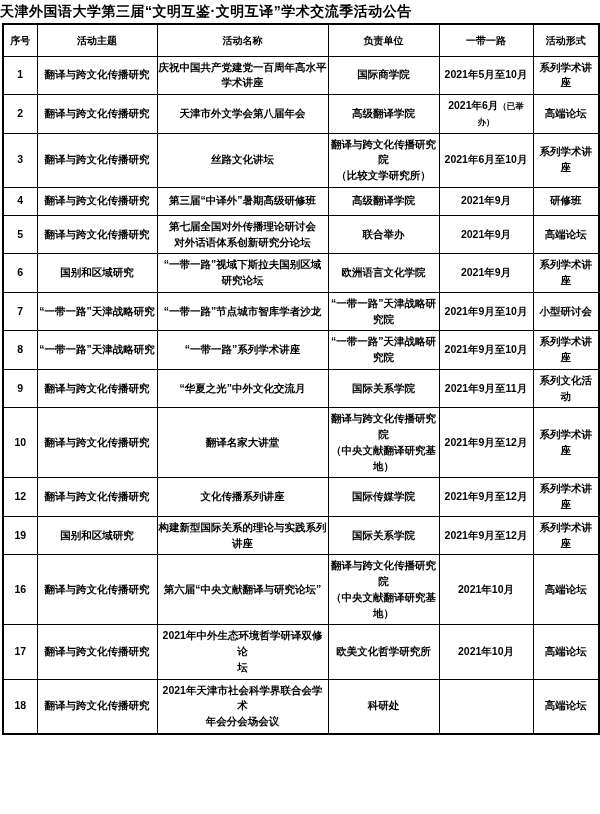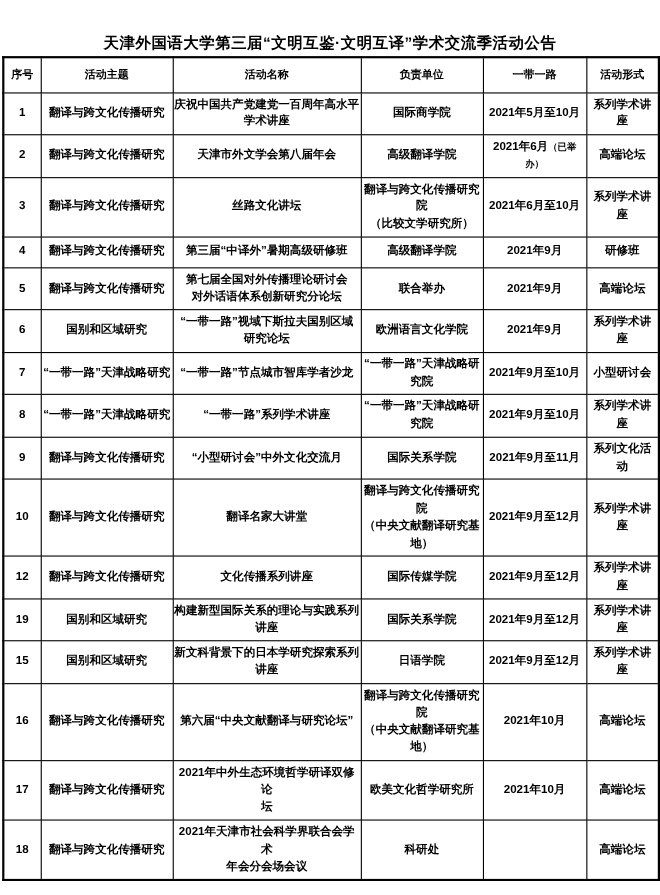--- a/index.html
+++ b/index.html
@@ -3,26 +3,24 @@
 <meta charset="utf-8">
 <style>
   html,body { margin:0; padding:0; background:#ffffff; }
   body {
     width:600px;
     font-family:"Liberation Sans", sans-serif;
     color:#000;
   }
   .page { width:600px; }
   .doc-title {
-    text-align:center;
     font-size:14px;
     font-weight:700;
     padding:3px 0 2px 0;
     letter-spacing:0.5px;
-    margin-top:28px;
   }
   table.activities {
     border-collapse:collapse;
     table-layout:fixed;
     width:596px;
     margin:0 2px;
     border:2px solid #000;
   }
   th, td {
     border:1px solid #000;
@@ -131,21 +129,21 @@
     <td>8</td>
     <td>“一带一路”天津战略研究</td>
     <td>“一带一路”系列学术讲座</td>
     <td>“一带一路”天津战略研究院</td>
     <td><span>2021年9月至10月</span><span class="time-note"></span></td>
     <td>系列学术讲座</td>
   </tr>
         <tr>
     <td>9</td>
     <td>翻译与跨文化传播研究</td>
-    <td>“小型研讨会”中外文化交流月</td>
+    <td>“华夏之光”中外文化交流月</td>
     <td>国际关系学院</td>
     <td><span>2021年9月至11月</span><span class="time-note"></span></td>
     <td>系列文化活动</td>
   </tr>
         <tr>
     <td>10</td>
     <td>翻译与跨文化传播研究</td>
     <td>翻译名家大讲堂</td>
     <td>翻译与跨文化传播研究院
 （中央文献翻译研究基地）</td>
@@ -163,29 +161,20 @@
         <tr>
     <td>19</td>
     <td>国别和区域研究</td>
     <td>构建新型国际关系的理论与实践系列
 讲座</td>
     <td>国际关系学院</td>
     <td><span>2021年9月至12月</span><span class="time-note"></span></td>
     <td>系列学术讲座</td>
   </tr>
         <tr>
-    <td>15</td>
-    <td>国别和区域研究</td>
-    <td>新文科背景下的日本学研究探索系列
-讲座</td>
-    <td>日语学院</td>
-    <td><span>2021年9月至12月</span><span class="time-note"></span></td>
-    <td>系列学术讲座</td>
-  </tr>
-        <tr>
     <td>16</td>
     <td>翻译与跨文化传播研究</td>
     <td>第六届“中央文献翻译与研究论坛”</td>
     <td>翻译与跨文化传播研究院
 （中央文献翻译研究基地）</td>
     <td><span>2021年10月</span><span class="time-note"></span></td>
     <td>高端论坛</td>
   </tr>
         <tr>
     <td>17</td>

